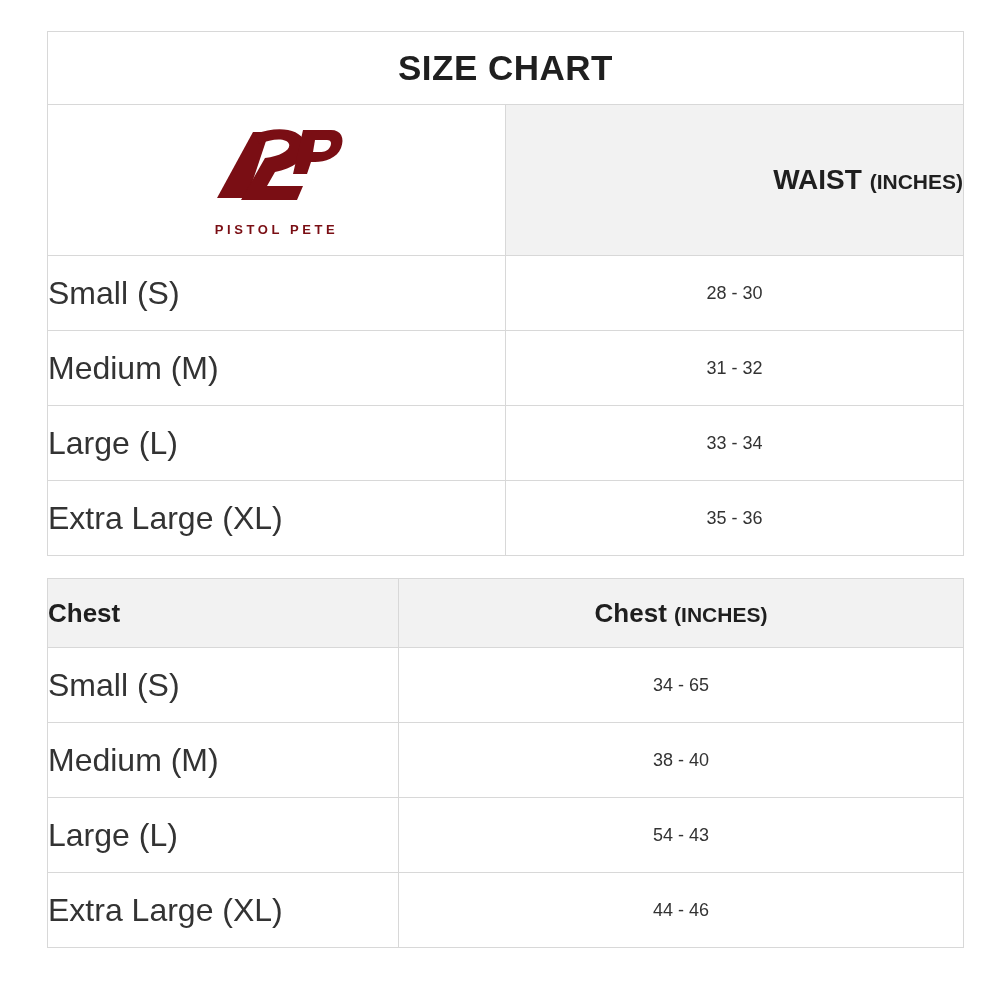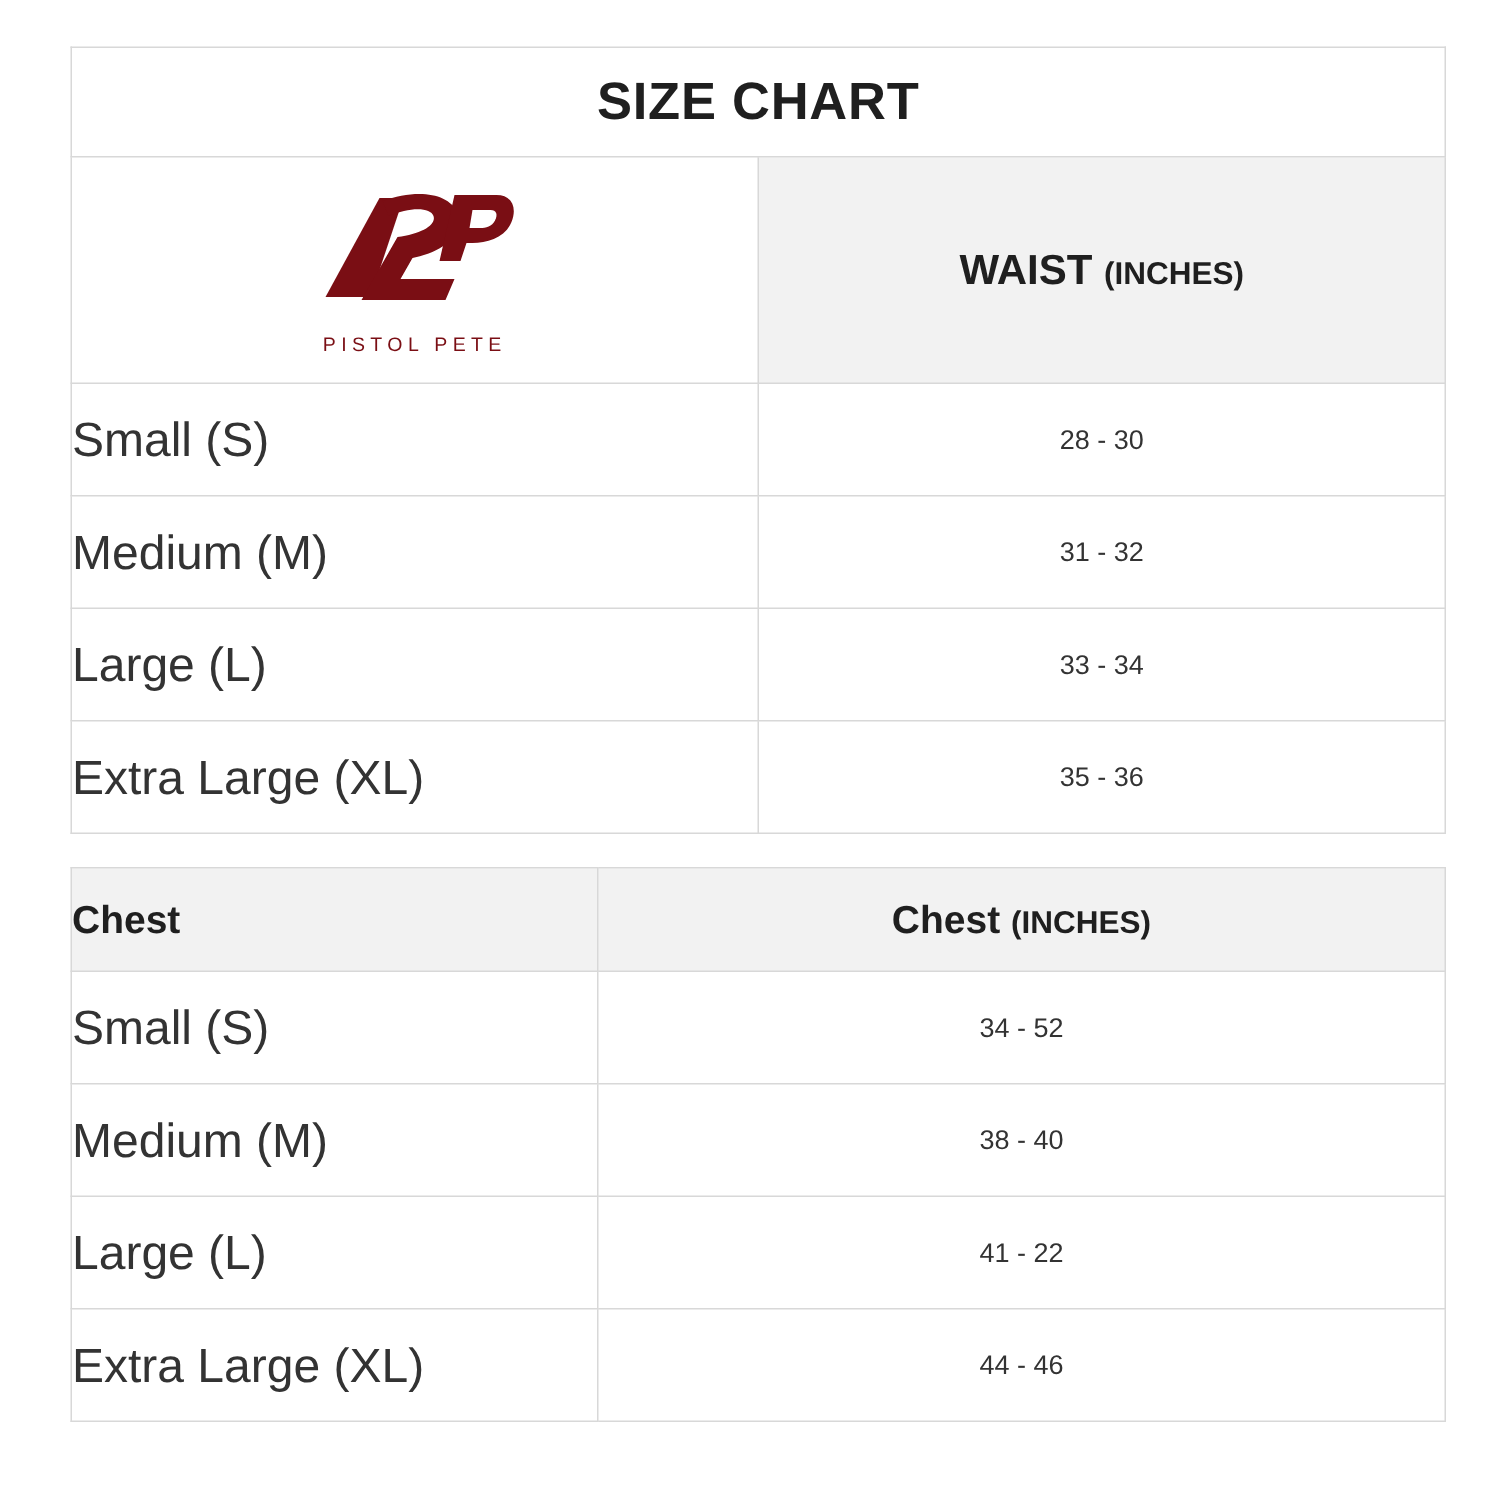--- a/index.html
+++ b/index.html
@@ -59,28 +59,28 @@
     justify-content: center;
     gap: 6px;
   }
   .logo-mark {
     width: 140px;
     height: 92px;
     display: block;
   }
   .logo-text {
     font-size: 13px;
-    font-weight: normal;
+    font-weight: bold;
     letter-spacing: 3.6px;
     color: #7a0e14;
   }
 
   .head-cell {
     background: #f2f2f2;
-    text-align: center;
+    text-align: right;
     font-size: 28px;
     font-weight: bold;
     color: #1f1f1f;
   }
   .head-cell .unit {
     font-size: 21px;
     font-weight: bold;
   }
 
   .size-cell {
@@ -176,29 +176,29 @@
     <tbody>
       <tr>
         <td class="sub-head-left" style="width:350px;">Chest</td>
         <td class="sub-head-right">
           <span>Chest</span>
           <span class="unit">(INCHES)</span>
         </td>
       </tr>
       <tr>
         <td class="size-cell">Small (S)</td>
-        <td class="val-cell">34 - 52</td>
+        <td class="val-cell">34 - 65</td>
       </tr>
       <tr>
         <td class="size-cell">Medium (M)</td>
         <td class="val-cell">38 - 40</td>
       </tr>
       <tr>
         <td class="size-cell">Large (L)</td>
-        <td class="val-cell">41 - 22</td>
+        <td class="val-cell">54 - 43</td>
       </tr>
       <tr>
         <td class="size-cell">Extra Large (XL)</td>
         <td class="val-cell">44 - 46</td>
       </tr>
     </tbody>
   </table>
 
 </div>
 

